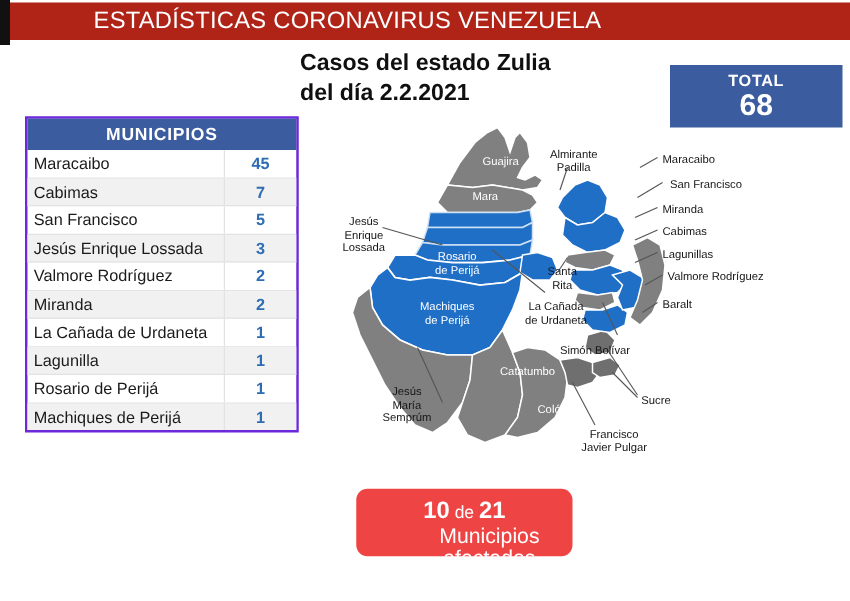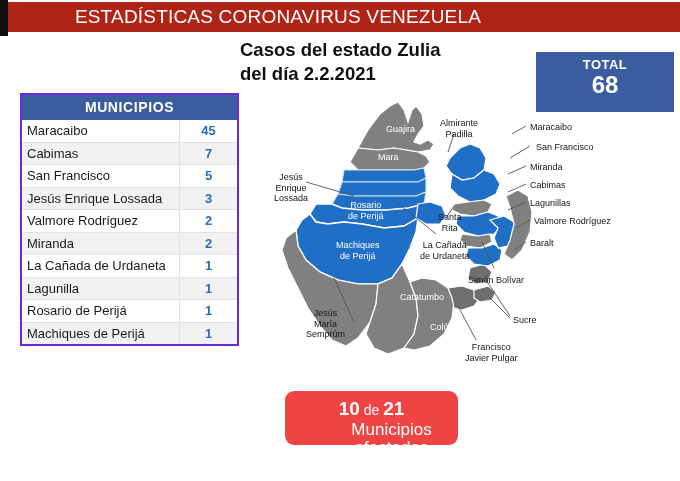--- a/index.html
+++ b/index.html
@@ -32,21 +32,21 @@
   }
   
   #main-title{
     position:absolute;left:240px;top:38px;width:290px;
     text-align:left;color:#101010;
     font-size:18.5px;font-weight:bold;line-height:24px;
   }
   #main-title span{display:block;}
   
   #total-box{
-    position:absolute;left:536px;top:52px;width:138px;height:60px;
+    position:absolute;left:536px;top:52px;width:138px;height:50px;
     background:#3b5c9e;color:#ffffff;text-align:center;
   }
   #total-label{font-size:13px;font-weight:bold;letter-spacing:.5px;margin-top:5px;}
   #total-value{font-size:24px;font-weight:bold;line-height:26px;}
   
   #table{
     position:absolute;left:20px;top:93px;width:215px;
     border:2px solid #6d28d9;background:#ffffff;
   }
   #table-head{
@@ -243,21 +243,21 @@
       <div class="maplabel inner" style="left: 172px; top: 222px;">Colón</div>
       <div class="maplabel outer" style="left: 16px; top: 72px;">Jesús
 Enrique
 Lossada</div>
       <div class="maplabel outer" style="left: 182px; top: 18px;">Almirante
 Padilla</div>
       <div class="maplabel outer" style="left: 180px; top: 112px;">Santa
 Rita</div>
       <div class="maplabel outer" style="left: 162px; top: 140px;">La Cañada
 de Urdaneta</div>
-      <div class="maplabel outer" style="left: 190px; top: 175px; margin-left: 20px;">Simón Bolívar</div>
+      <div class="maplabel outer" style="left: 190px; top: 175px;">Simón Bolívar</div>
       <div class="maplabel outer" style="left: 255px; top: 215px;">Sucre</div>
       <div class="maplabel outer" style="left: 48px; top: 208px;">Jesús
 María
 Semprúm</div>
       <div class="maplabel outer" style="left: 207px; top: 242px;">Francisco
 Javier Pulgar</div>
       <div class="maplabel outer" style="left: 272px; top: 22px;">Maracaibo</div>
       <div class="maplabel outer" style="left: 278px; top: 42px;">San Francisco</div>
       <div class="maplabel outer" style="left: 272px; top: 62px;">Miranda</div>
       <div class="maplabel outer" style="left: 272px; top: 80px;">Cabimas</div>

